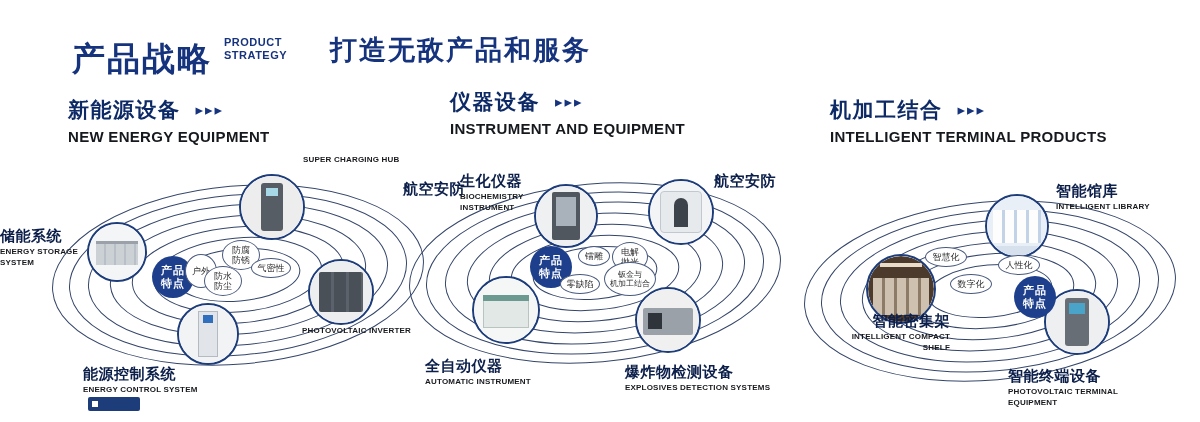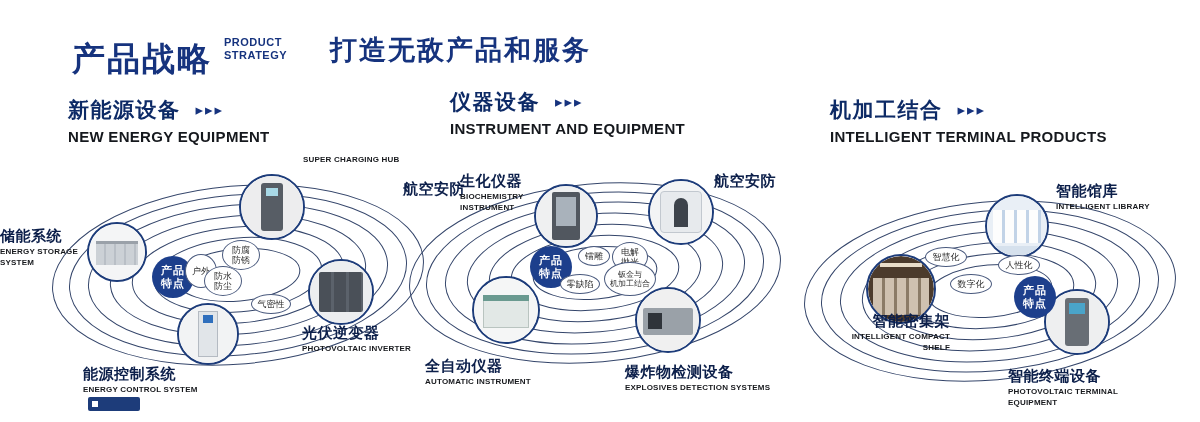--- a/index.html
+++ b/index.html
@@ -113,38 +113,37 @@
   <div class="nlabel ta-c" style="left:0px;top:218px;width:86px;">
     <div class="zh">储能系统</div>
     <div class="en">ENERGY STORAGE
 SYSTEM</div>
   </div>
 
   <div class="node" style="left:308px;top:259px;width:66px;height:66px;">
     <div class="ph ph-inverter"></div>
   </div>
   <div class="nlabel" style="left:302px;top:324px;width:118px;">
-    <div class="zh">光伏逆变器</div>
     <div class="en">PHOTOVOLTAIC INVERTER</div>
   </div>
 
   <div class="node" style="left:177px;top:303px;width:62px;height:62px;">
     <div class="ph ph-control"></div>
   </div>
   <div class="nlabel ta-c" style="left:83px;top:356px;width:115px;">
     <div class="zh">能源控制系统</div>
     <div class="en">ENERGY CONTROL SYSTEM</div>
   </div>
 
   <div class="fcenter" style="left:152px;top:256px;width:42px;height:42px;">产品
 特点</div>
   <div class="bubble" style="left:185px;top:254px;width:32px;height:34px;">户外</div>
   <div class="bubble" style="left:222px;top:240px;width:38px;height:30px;">防腐
 防锈</div>
-  <div class="bubble" style="left:251px;top:258px;width:40px;height:20px;margin-top:36px;">气密性</div>
+  <div class="bubble" style="left:251px;top:258px;width:40px;height:20px;">气密性</div>
   <div class="bubble" style="left:204px;top:266px;width:38px;height:30px;">防水
 防尘</div>
 </section>
 
 <section>
   <div class="cluster-title" style="left:450px;top:88px;">
     <div class="ct-row">
       <span class="ct-zh">仪器设备</span>
       <span class="arrows">▸▸▸</span>
     </div>

